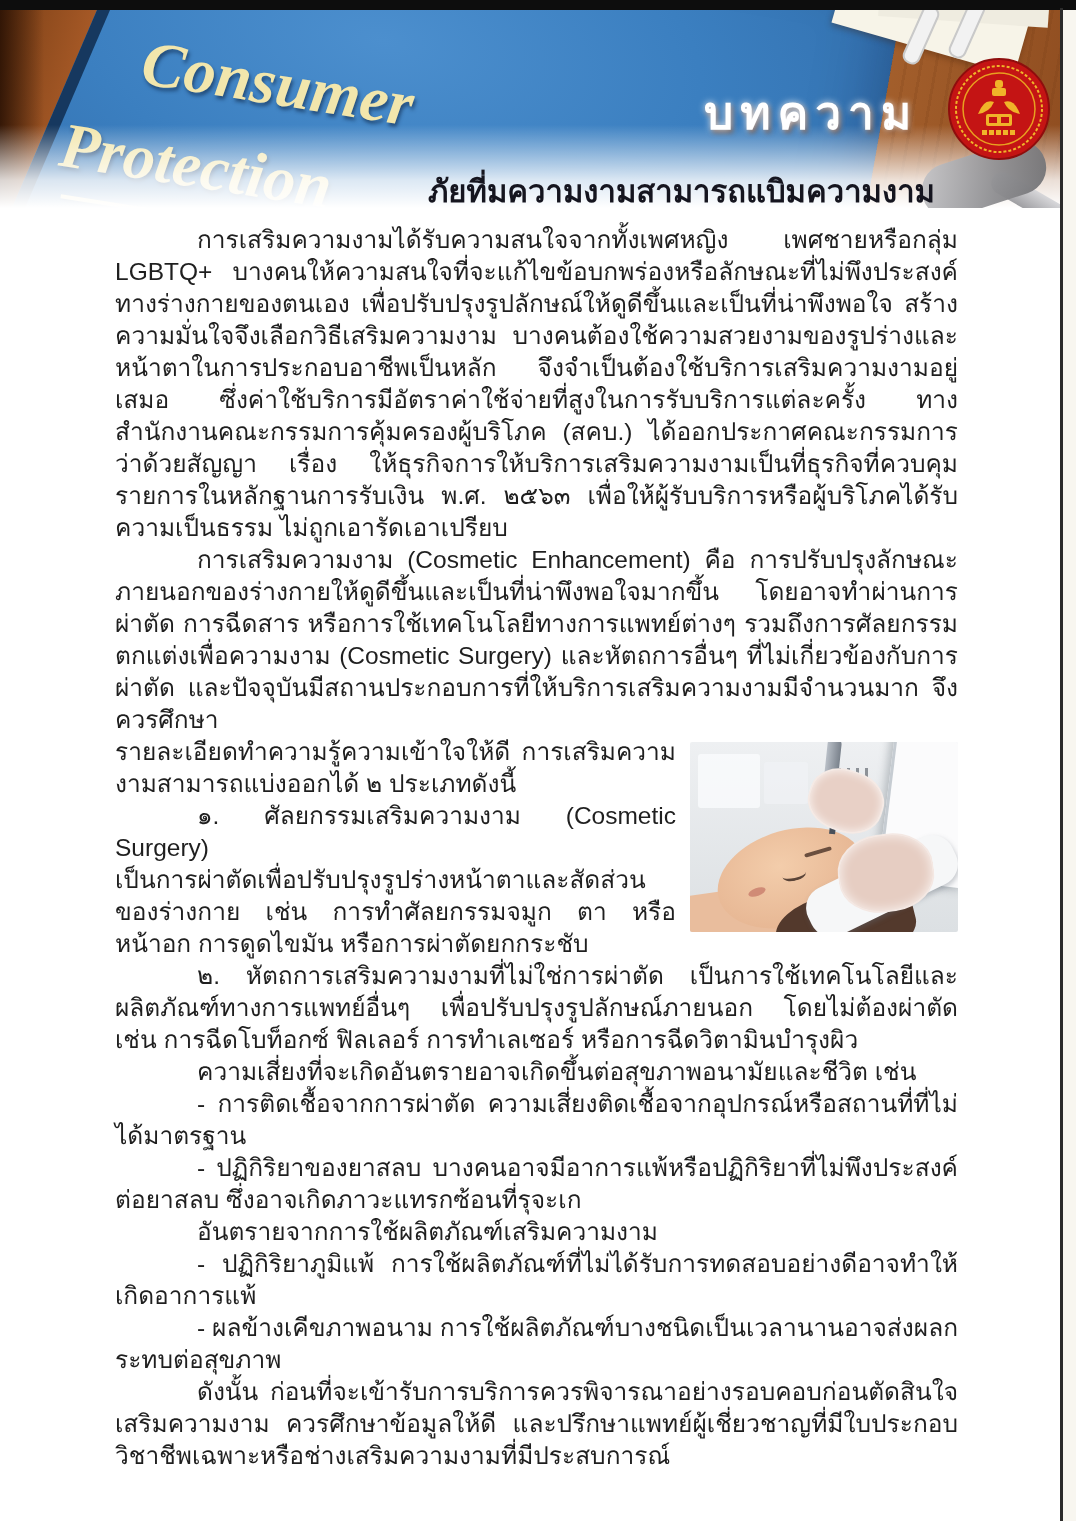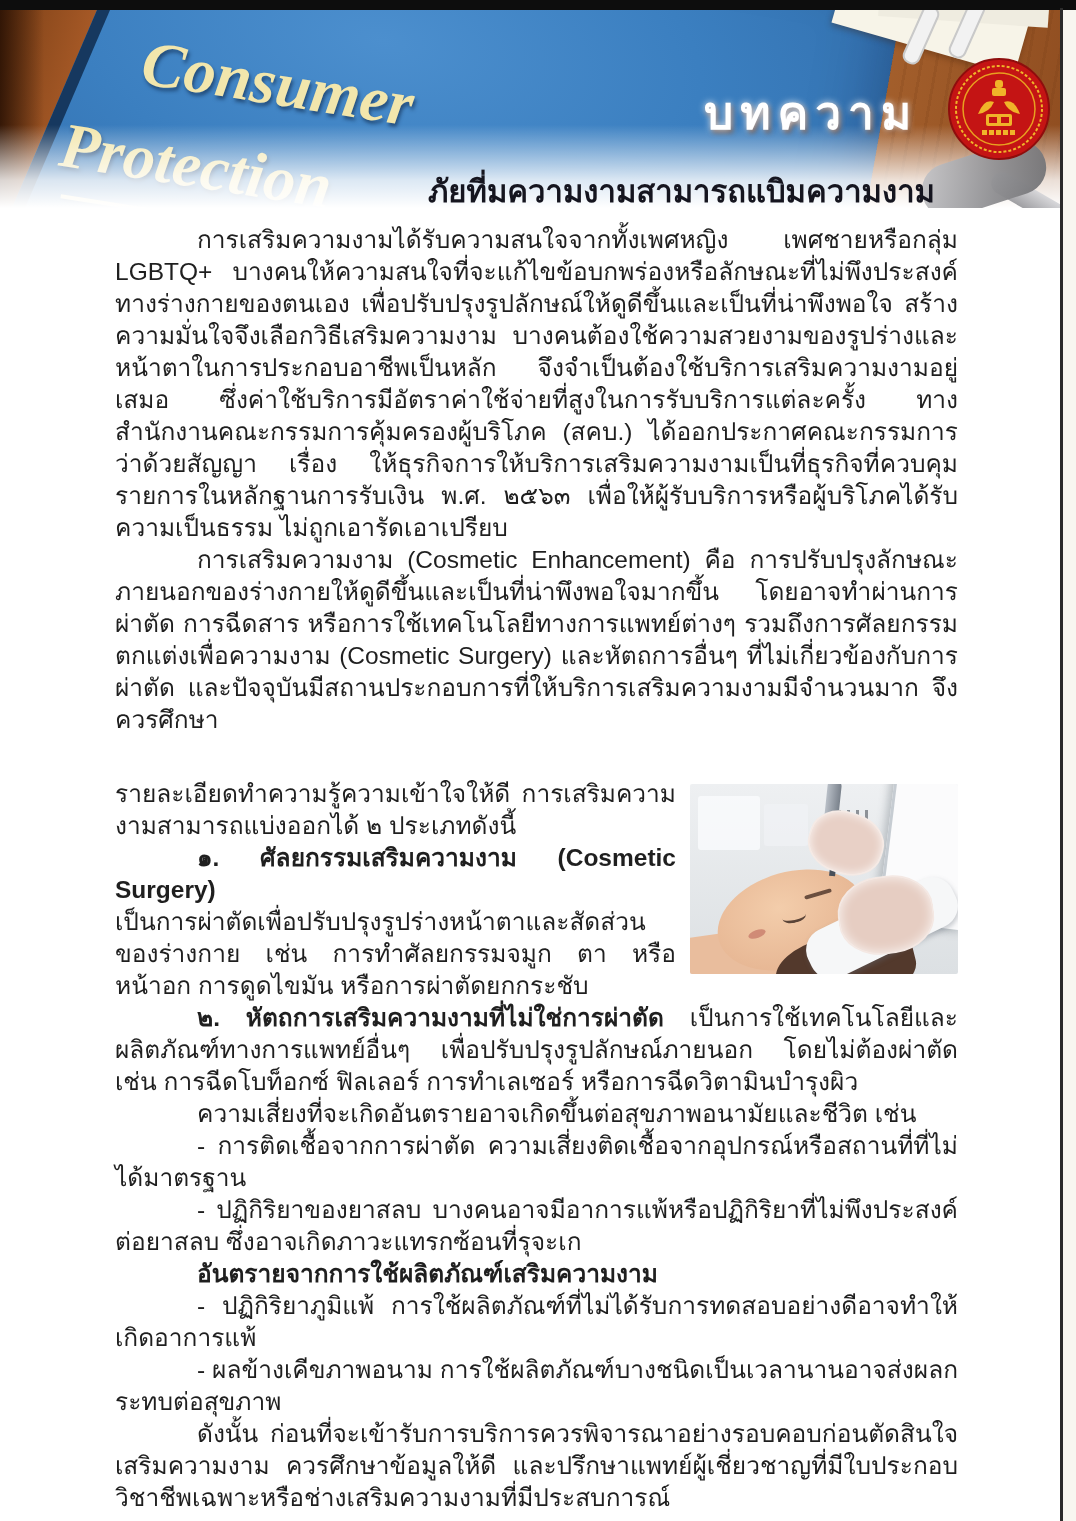--- a/index.html
+++ b/index.html
@@ -54,24 +54,24 @@
   .gavel-head{position:absolute;left:920px;top:142px;width:128px;height:54px;border-radius:28px;
     background:linear-gradient(120deg,#c9c9cc,#8e8e91 60%,#6f6f72);transform:rotate(-18deg);z-index:6;opacity:.95;}
   .gavel-handle{position:absolute;left:986px;top:182px;width:100px;height:22px;border-radius:11px;
     background:linear-gradient(#d6d6d9,#9a9a9e);transform:rotate(30deg);z-index:5;opacity:.95;}
   
   .page-title{position:absolute;right:126px;top:156px;z-index:8;font-size:31px;font-weight:bold;color:#15151f;}
   
   .content{margin:16px 118px 0 115px;font-size:24.5px;line-height:32px;color:#1f1f1f;}
   .content p{margin:0;text-align:justify;}
   .indent{text-indent:82px;}
-  .bold{font-weight:bold;}
+  .bold{font-weight:normal;}
   .hang{text-indent:82px;}
   
-  .wrap1{overflow:hidden;margin-top:42px;}
+  .wrap1{overflow:hidden;}
   .procedure-img{float:right;width:268px;height:190px;margin:6px 0 6px 14px;position:relative;
     background:linear-gradient(#eef0f2,#dce0e3);overflow:hidden;border-radius:2px;}
   .pi-shelf1{position:absolute;left:8px;top:12px;width:62px;height:54px;background:#fbfcfd;opacity:.75;border-radius:3px;}
   .pi-shelf2{position:absolute;left:74px;top:20px;width:44px;height:42px;background:#f2f4f6;opacity:.6;border-radius:3px;}
   .pi-tools{position:absolute;left:148px;top:26px;width:30px;height:22px;
     background:repeating-linear-gradient(90deg,#5a6068 0 3px,rgba(0,0,0,0) 3px 9px);opacity:.65;}
   .pi-sleeve{position:absolute;left:196px;top:-8px;width:84px;height:150px;background:#fbfbfc;
     transform:rotate(7deg);box-shadow:-4px 2px 8px rgba(90,100,110,.35);border-left:3px solid #c6ccd2;}
   .pi-chest{position:absolute;left:-8px;top:148px;width:100px;height:50px;background:#e9bd9d;transform:rotate(-8deg);}
   .pi-face{position:absolute;left:26px;top:88px;width:150px;height:96px;border-radius:50%;

